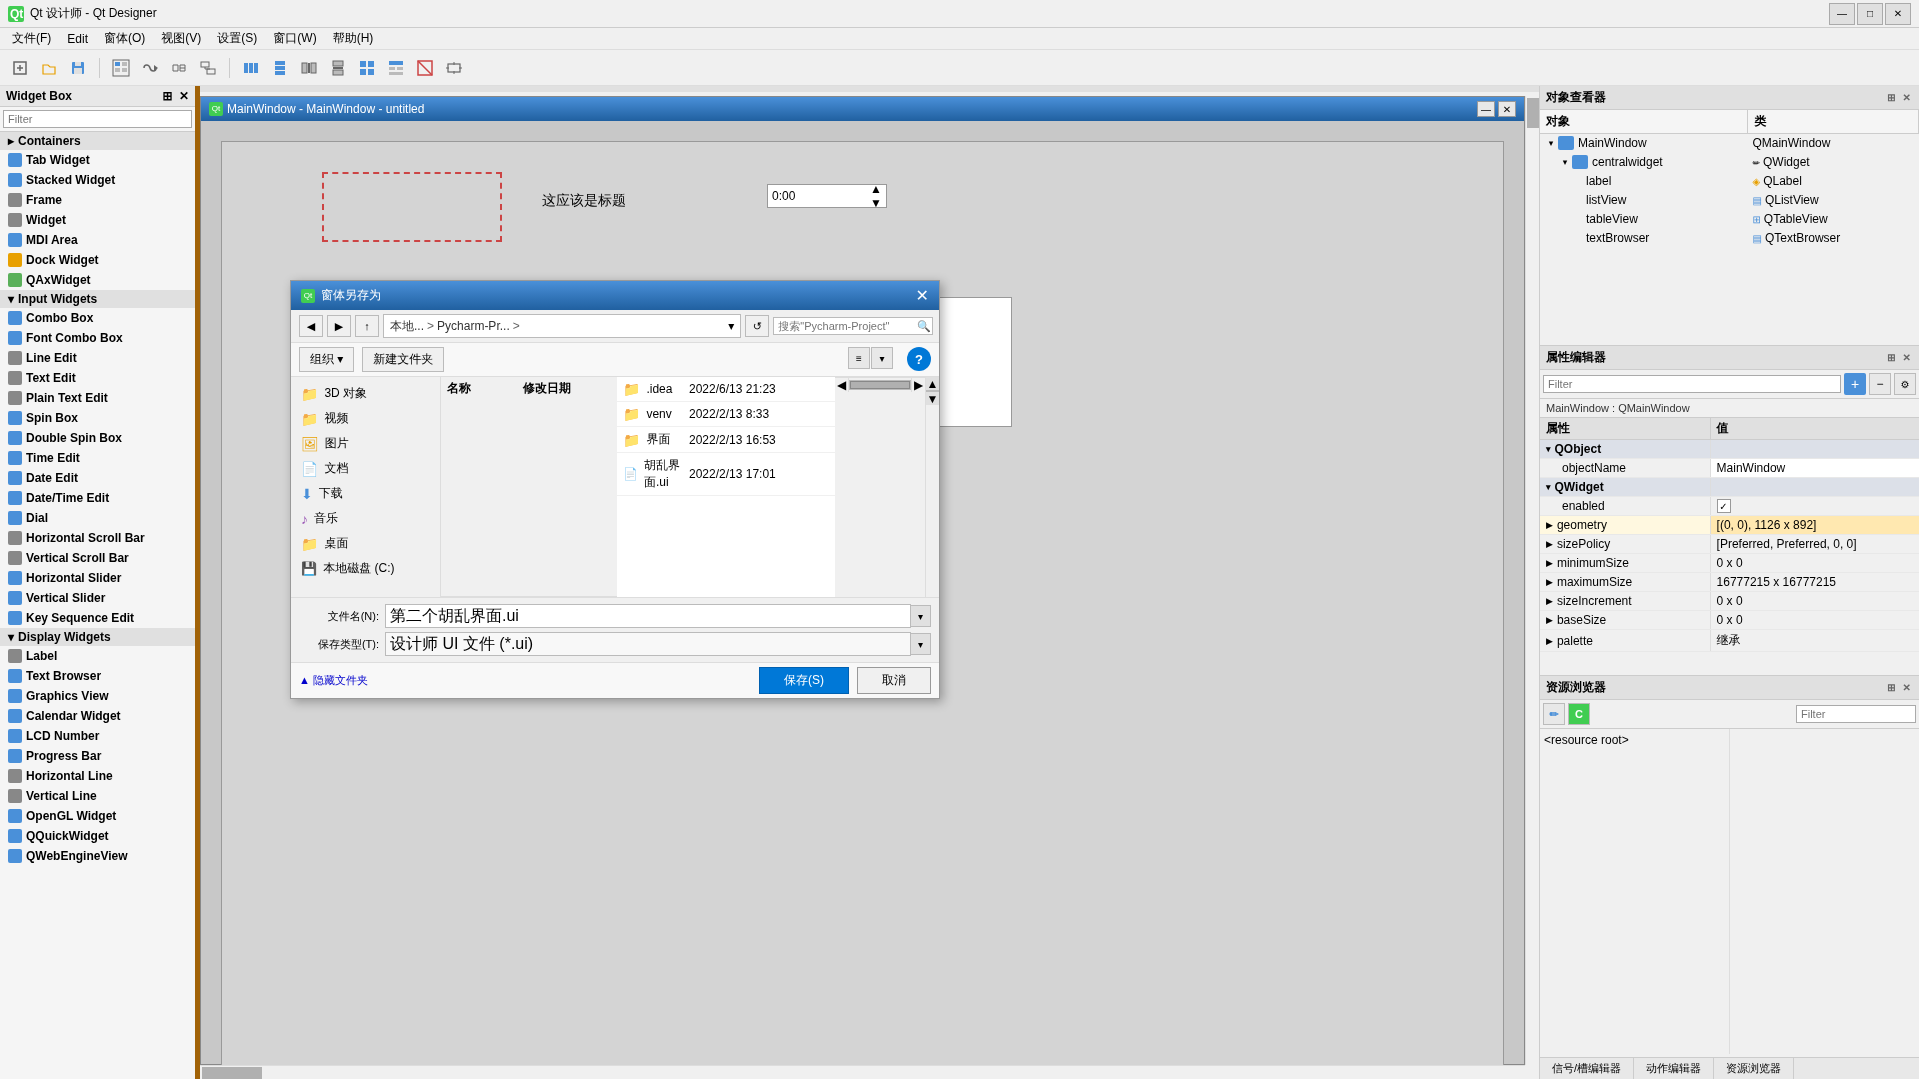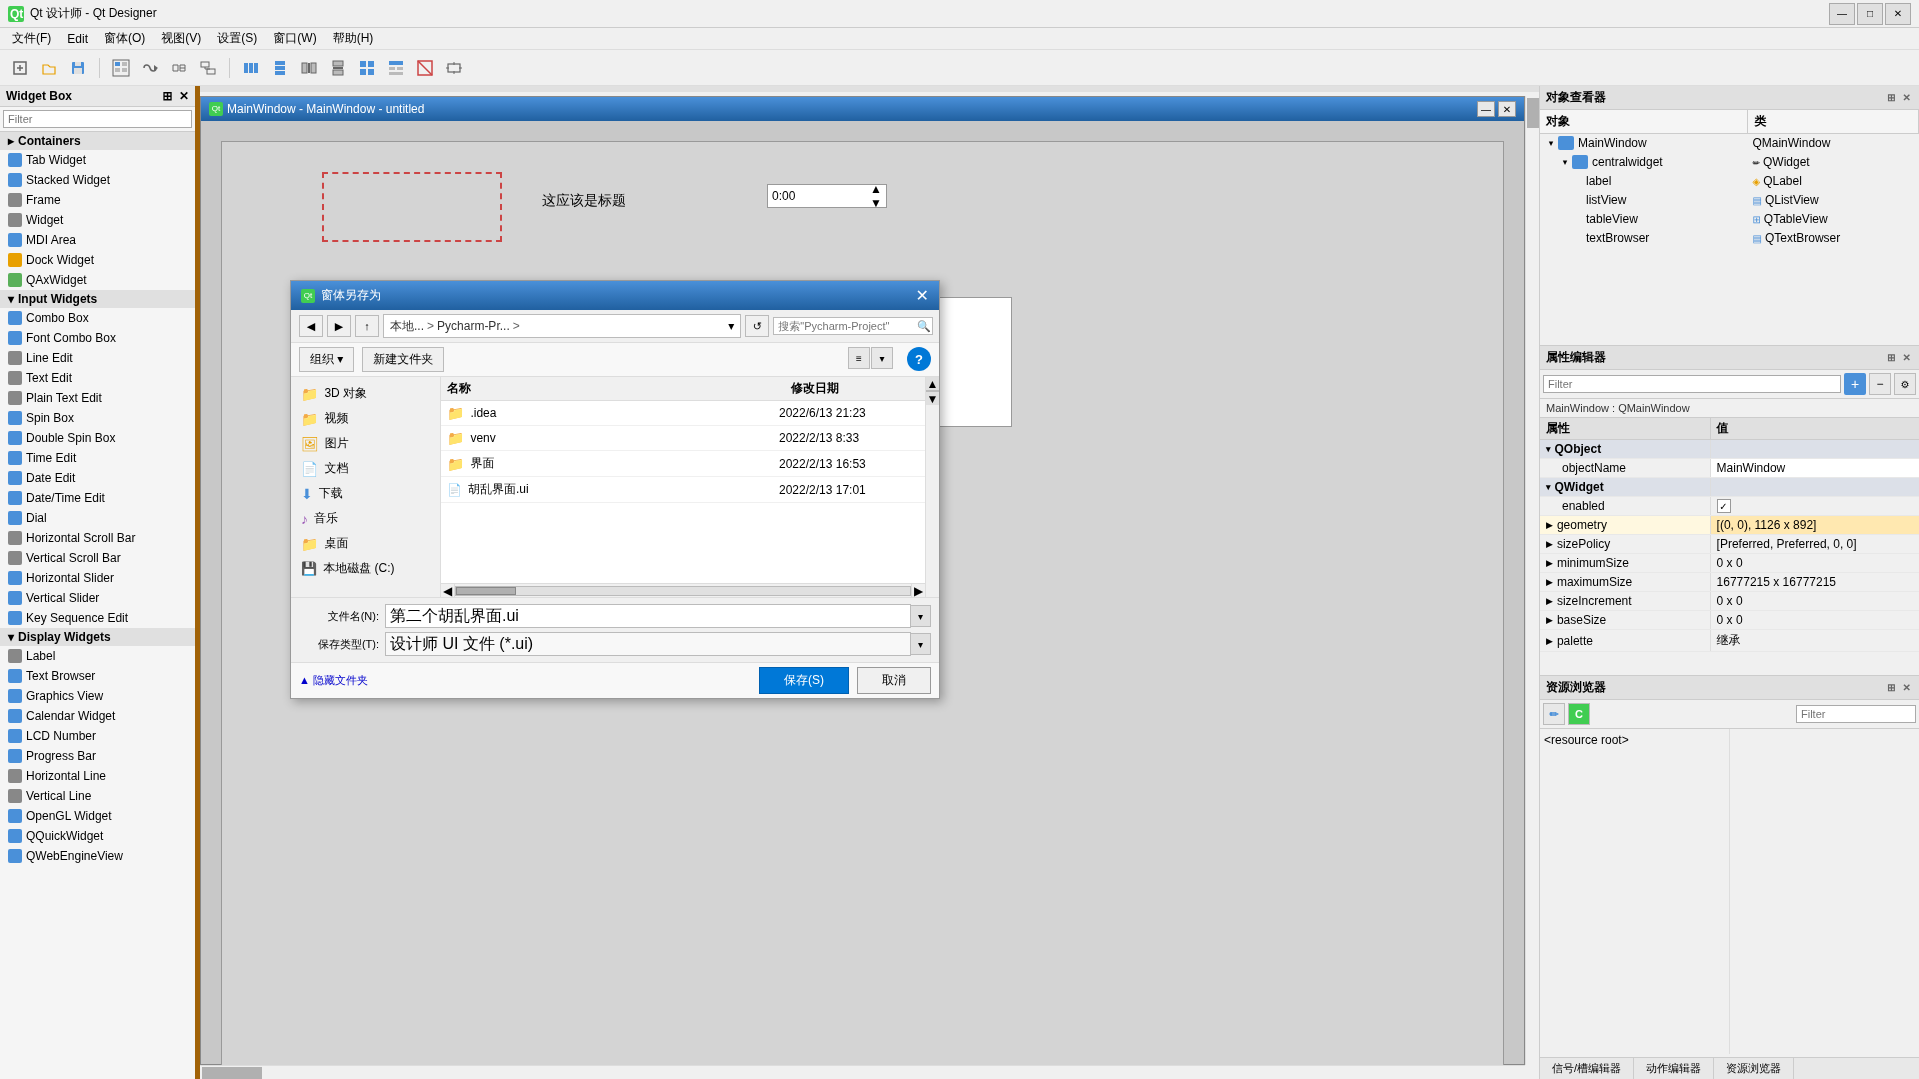--- a/index.html
+++ b/index.html
@@ -89,20 +89,21 @@
       font-size: 11px;
     }
     .widget-list { overflow-y: auto; flex: 1; }
     .widget-item {
       padding: 3px 8px;
       cursor: pointer;
       display: flex;
       align-items: center;
       gap: 4px;
       font-size: 11px;
+      font-weight: bold;
     }
     .widget-category {
       background: #e0e0e0;
       padding: 2px 8px;
       font-size: 11px;
       font-weight: bold;
       display: flex;
       align-items: center;
       gap: 4px;
     }
@@ -344,36 +345,36 @@
       gap: 6px;
       font-size: 11px;
     }
     .folder-icon { color: #e8a000; font-size: 14px; }
     .folder-icon.blue { color: #4a90d9; }
     .folder-icon.download { color: #4a90d9; }
 
     .dialog-main {
       flex: 1;
       display: flex;
-      flex-direction: column;
+      flex-direction: row;
       overflow: hidden;
     }
     .file-list-header {
       display: flex;
       background: #f0f0f0;
       border-bottom: 1px solid #ddd;
       font-size: 11px;
     }
     .file-col {
       padding: 3px 6px;
       font-weight: bold;
       cursor: pointer;
     }
     .file-col:first-child { flex: 1; }
-    .file-col:last-child { width: 140px; }
+    .file-col:last-child { width: 140px; text-align: center; }
 
     .file-list { flex: 1; overflow-y: auto; background: white; }
     .file-row {
       display: flex;
       padding: 4px 6px;
       border-bottom: 1px solid #f0f0f0;
       align-items: center;
       font-size: 11px;
       cursor: pointer;
     }

